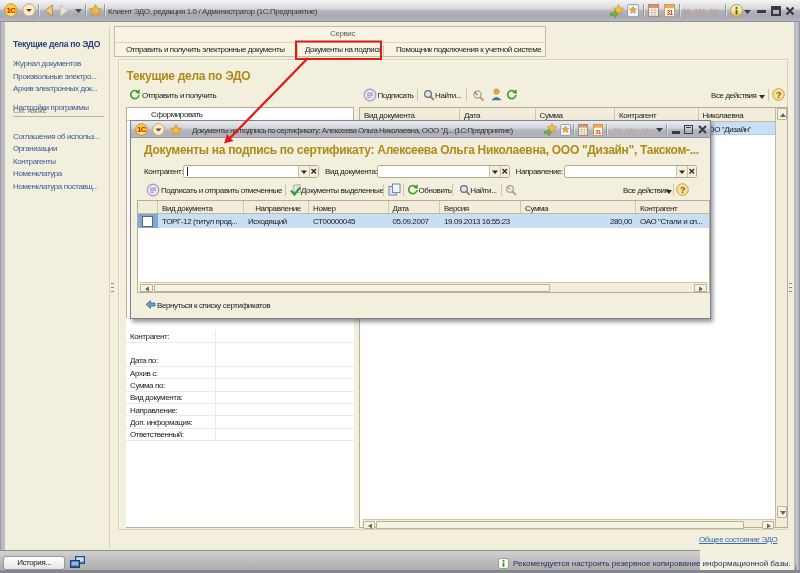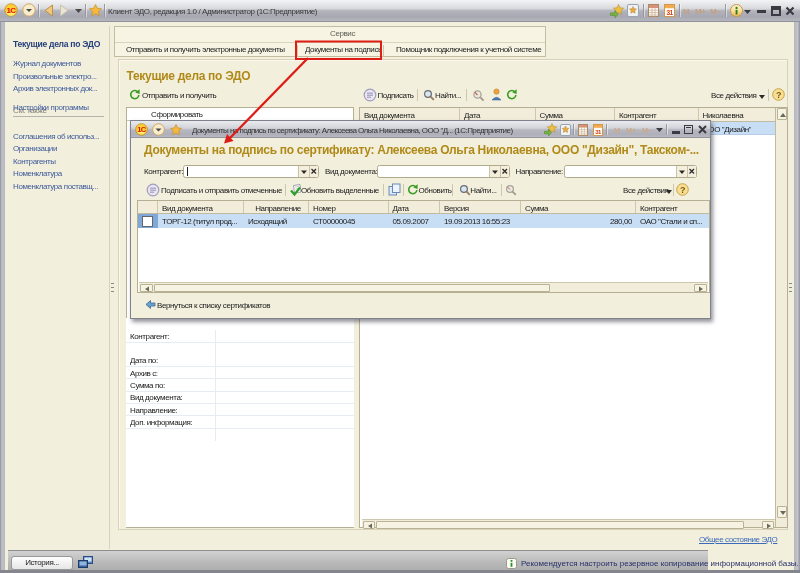--- a/index.html
+++ b/index.html
@@ -181,20 +181,21 @@
   </div>
   <div class="abs" style="left:9px;top:258px;width:228px;height:209px;background:#fff;">
    <div class="frow" style="top:12.3px">Контрагент:</div>
    <div class="frow" style="top:39px">Дата с:</div>
    <div class="frow" style="top:36.9px">Дата по:</div>
    <div class="frow" style="top:49.2px">Архив с:</div>
    <div class="frow" style="top:61.5px">Сумма по:</div>
    <div class="frow" style="top:73.8px">Вид документа:</div>
    <div class="frow" style="top:86.1px">Направление:</div>
    <div class="frow" style="top:98.4px">Доп. информация:</div>
+   <div class="frow" style="top:110.7px">Ответственный:</div>
    <div class="abs" style="left:88.7px;top:12.3px;width:1px;height:111px;background:#e7ebf2;"></div>
   </div>
 
   <div class="abs wb" style="left:242px;top:47px;width:429px;height:421px;">
    <div style="position:absolute;left:0;top:0;width:415px;height:14px;background:#f1edda;border-bottom:1px solid #c0baa0;">
     <div class="th" style="left:0;width:100px;padding-top:3px;">Вид документа</div>
     <div class="th" style="left:100px;width:75.5px;padding-top:3px;">Дата</div>
     <div class="th" style="left:175.5px;width:79.5px;padding-top:3px;">Сумма</div>
     <div class="th" style="left:255px;width:83.5px;padding-top:3px;">Контрагент</div>
     <div class="th" style="left:338.5px;width:76.5px;border-right:none;padding-top:3px;">Николаевна</div>
@@ -311,21 +312,21 @@
         <circle cx="7" cy="7" r="5.8" fill="#e9e6f1" stroke="#a29cbe" stroke-width="1.2"></circle>
         <path d="M4 5.2 H10 M4 7.2 H10 M4 9.2 H8" stroke="#8d87ac" stroke-width="0.9"></path>
       </svg>
   <div class="abs mlab" style="left:30px;top:65px;">Подписать и отправить отмеченные</div>
   <div class="abs dsep" style="left:153.7px;top:63px"></div>
   <svg class="abs" style="left:158.3px;top:62px" width="14" height="14">
         <path d="M4.5 2.5 L11 1.5 L12 9 L5.5 10 Z" fill="#fff" stroke="#8a8a94" stroke-width="0.8"></path>
         <path d="M6 4 L10 3.5 M6.3 6 L10.3 5.5" stroke="#b0b0b8" stroke-width="0.7"></path>
         <path d="M2 7.5 L5.5 11.5 L11 4.5" stroke="#2e9e2e" stroke-width="2.2" fill="none"></path>
       </svg>
-  <div class="abs mlab" style="left:170px;top:65px;">Обновить выделенные</div>
+  <div class="abs mlab" style="left:170px;top:65px;">Документы выделенные</div>
   <div class="abs dsep" style="left:252.3px;top:63px"></div>
   <svg class="abs" style="left:256.7px;top:62px" width="13" height="13">
         <rect x="1" y="3.5" width="7.5" height="8.5" fill="#dce8f8" stroke="#6a8ab8"></rect>
         <rect x="4.5" y="1" width="7.5" height="8.5" fill="#eef4fc" stroke="#6a8ab8"></rect>
       </svg>
   <div class="abs dsep" style="left:272px;top:63px"></div>
   <svg class="abs" style="left:276.4px;top:63px" width="11" height="11">
         <path d="M9.3 3.4 A4.1 4.1 0 1 0 9.9 6.0" fill="none" stroke="#3a9d23" stroke-width="1.6"></path>
         <path d="M10.6 0.3 L10.6 4.9 L6.3 3.4 Z" fill="#3a9d23"></path>
       </svg>
@@ -384,21 +385,21 @@
             </svg></div>
    </div>
   </div>
 
   <svg class="abs" style="left:14px;top:178px" width="11" height="11">
         <path d="M5.5 1.5 L5.5 4 L10 4 L10 7 L5.5 7 L5.5 9.5 L1 5.5 Z" fill="#6aA0cc" stroke="#3a6a9a" stroke-width="0.8"></path>
       </svg>
   <div class="abs mlab" style="left:26px;top:180px;">Вернуться к списку сертификатов</div>
  </div>
 
- <div class="abs" style="left:8px;top:550px;width:700px;height:23px;background:linear-gradient(#d2d2d2,#b8b8b8 55%,#aaa);border-top:1px solid #8e8e8e;">
+ <div class="abs" style="left:0;top:550px;width:700px;height:23px;background:linear-gradient(#d2d2d2,#b8b8b8 55%,#aaa);border-top:1px solid #8e8e8e;">
   <div style="position:absolute;left:3px;top:5px;width:62px;height:13.5px;background:linear-gradient(#fefefe,#e6e6e6);border:1px solid #989898;border-radius:3px;text-align:center;line-height:11.5px;color:#1a1a1a;">История...</div>
   <svg class="abs" style="left:70px;top:5px" width="15" height="13">
         <rect x="5.5" y="0.5" width="9" height="7" fill="#5a8ac5" stroke="#2a4a80"></rect>
         <rect x="6.5" y="1.5" width="7" height="4" fill="#cfe2f6"></rect>
         <rect x="0.5" y="4.5" width="9" height="7" fill="#36609e" stroke="#1e3a66"></rect>
         <rect x="1.5" y="5.5" width="7" height="4" fill="#8fb4dd"></rect>
       </svg>
   <svg class="abs" style="left:498px;top:6.5px" width="11" height="11">
         <rect x="0.5" y="0.5" width="10" height="10" rx="2" fill="#fdfdf6" stroke="#9a9a8a"></rect>
         <rect x="4.6" y="2" width="1.8" height="1.8" fill="#2e8e2e"></rect>

